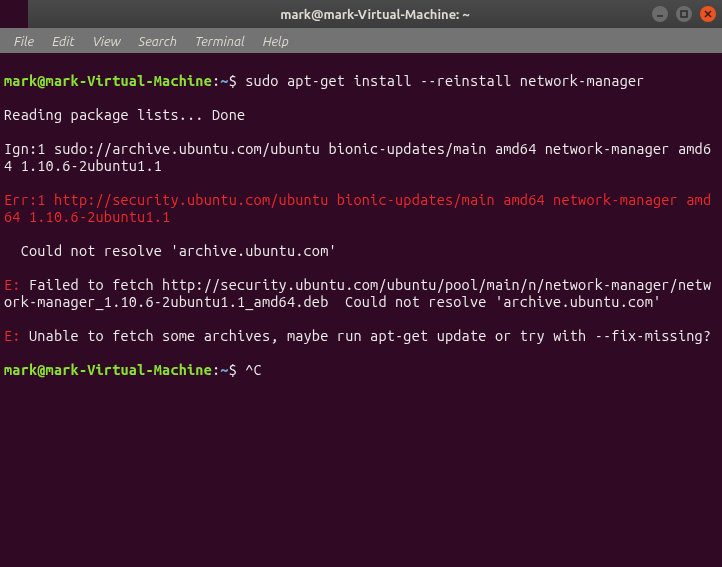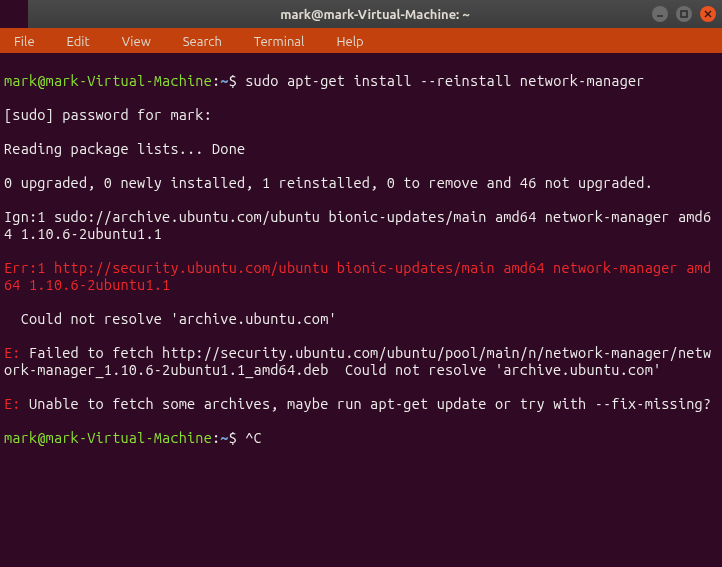--- a/index.html
+++ b/index.html
@@ -42,44 +42,45 @@
       align-items: center;
       justify-content: center;
       font-size: 10px;
       color: #3a3a3a;
       cursor: pointer;
     }
     .wc-min { background: #6b6b6b; }
     .wc-max { background: #6b6b6b; }
     .wc-close { background: #e95420; }
     .menubar {
-      background: #c2410c;
+      background: #737373;
       height: 25px;
       display: flex;
       align-items: center;
       padding: 0 6px;
-      gap: 16px;
+      gap: 2px;
       font-family: "Ubuntu", sans-serif;
       font-size: 13px;
       color: #dfdbd2;
+      font-style: italic;
     }
     .menu-item {
       padding: 3px 8px;
       cursor: pointer;
     }
     .terminal {
       padding: 2px 4px;
       font-size: 14.5px;
       line-height: 17px;
       color: #eeeeec;
       white-space: pre-wrap;
       word-break: break-all;
       letter-spacing: 0.2px;
     }
-    .prompt { color: #8ae234; font-weight: normal; }
+    .prompt { color: #8ae234; font-weight: bold; }
     .path { color: #729fcf; font-weight: bold; }
     .red { color: #ef2929; font-weight: normal; }
     .line { display: block; }
   </style>
 </head>
 <body>
 
 <div class="titlebar">
   <span class="title-text">mark@mark-Virtual-Machine: ~</span>
   <div class="window-controls">
@@ -106,23 +107,21 @@
   <span class="menu-item">File</span>
   <span class="menu-item">Edit</span>
   <span class="menu-item">View</span>
   <span class="menu-item">Search</span>
   <span class="menu-item">Terminal</span>
   <span class="menu-item">Help</span>
 </div>
 
 <div class="terminal">
 <span class="line"><span class="prompt">mark@mark-Virtual-Machine</span><span>:</span><span class="path">~</span><span>$ </span><span>sudo apt-get install --reinstall network-manager</span></span>
-<span class="line">[sudo] password for mark:</span>
 <span class="line">Reading package lists... Done</span>
-<span class="line">0 upgraded, 0 newly installed, 1 reinstalled, 0 to remove and 46 not upgraded.</span>
 <span class="line">Ign:1 sudo://archive.ubuntu.com/ubuntu bionic-updates/main amd64 network-manager amd64 1.10.6-2ubuntu1.1</span>
 <span class="line"><span class="red">Err:1 http://security.ubuntu.com/ubuntu bionic-updates/main amd64 network-manager amd64 1.10.6-2ubuntu1.1</span></span>
 <span class="line">  Could not resolve 'archive.ubuntu.com'</span>
 <span class="line"><span class="red">E: </span><span>Failed to fetch http://security.ubuntu.com/ubuntu/pool/main/n/network-manager/network-manager_1.10.6-2ubuntu1.1_amd64.deb  Could not resolve 'archive.ubuntu.com'</span></span>
 <span class="line"><span class="red">E: </span><span>Unable to fetch some archives, maybe run apt-get update or try with --fix-missing?</span></span>
 <span class="line"><span class="prompt">mark@mark-Virtual-Machine</span><span>:</span><span class="path">~</span><span>$ </span><span>^C</span></span>
 
 
 
 

